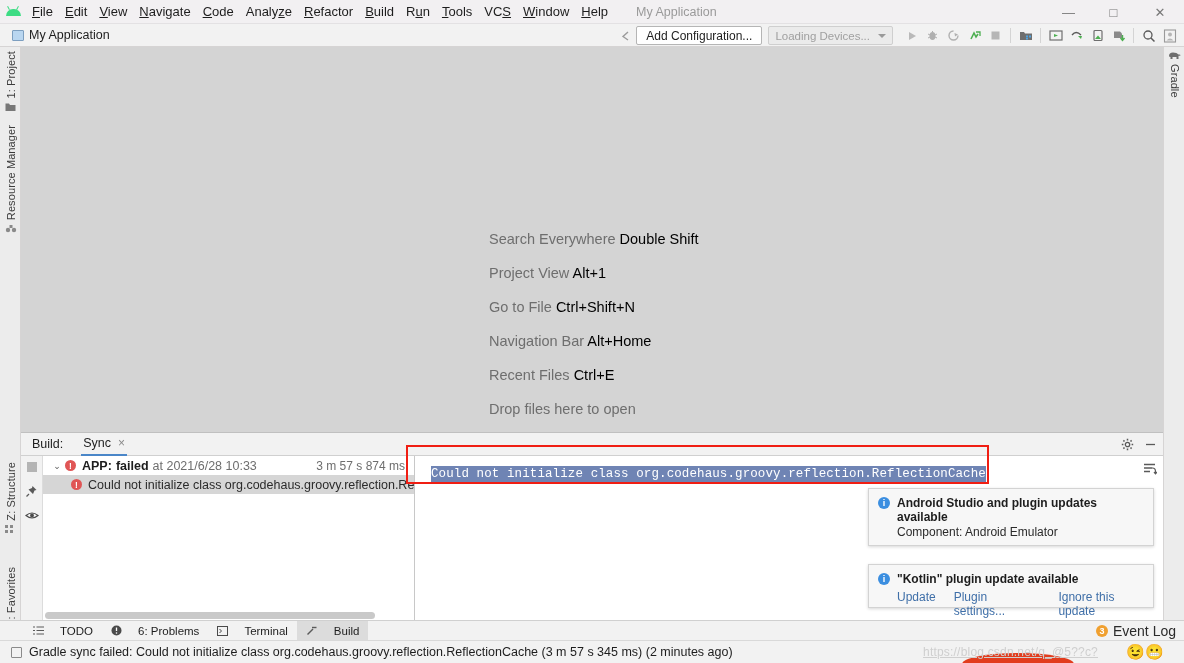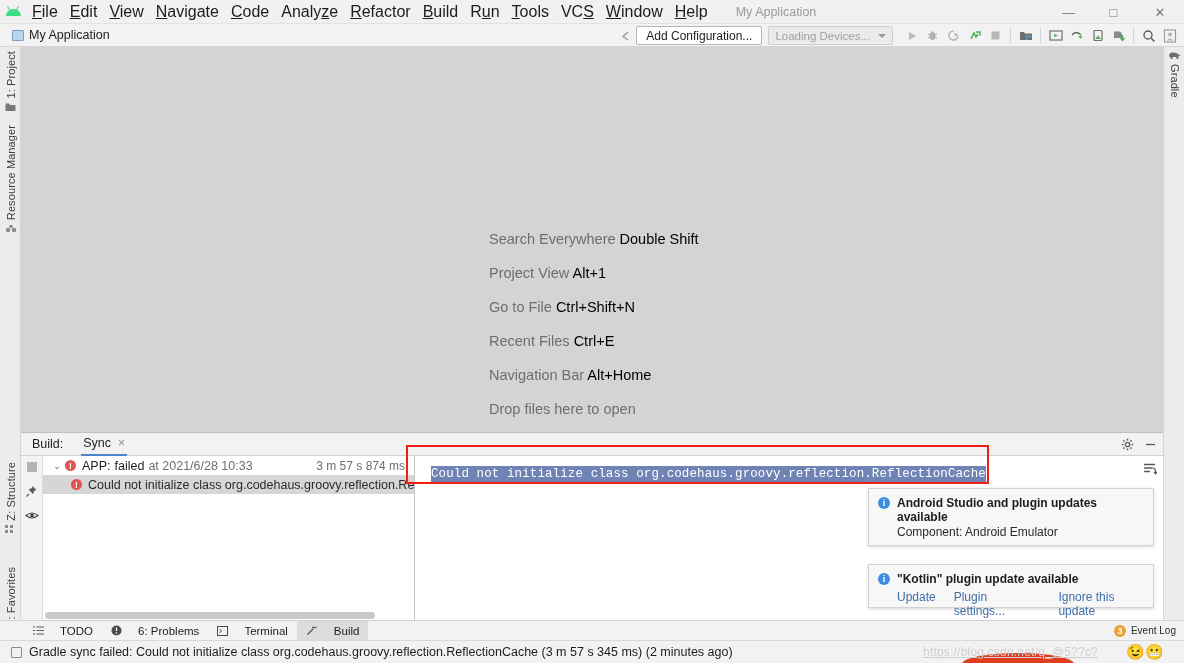--- a/index.html
+++ b/index.html
@@ -24,21 +24,21 @@
   .droid .body {
     position: absolute; left: 0; bottom: 0; width: 15px; height: 7.5px;
     background: #3ddc84; border-radius: 7.5px 7.5px 0 0;
   }
   .droid .ant1, .droid .ant2 {
     position: absolute; width: 1.3px; height: 4px; background: #3ddc84; top: -1px;
   }
   .droid .ant1 { left: 2.5px; transform: rotate(-28deg); }
   .droid .ant2 { right: 2.5px; transform: rotate(28deg); }
   .menu-item {
-    padding: 3px 6px 3px 6px; font-size: 16px; color: #1d1d1d;
+    padding: 3px 6px 3px 6px; font-size: 13px; color: #1d1d1d;
     cursor: default; white-space: nowrap;
   }
   .menu-item .u { text-decoration: underline; }
   .window-proj-title {
     margin-left: 22px; color: #9a9a9a; font-size: 12.5px;
   }
   .winctl { position: absolute; right: 0; top: 0; height: 24px; display: flex; }
   .winctl div {
     width: 45px; height: 24px; display: flex; align-items: center; justify-content: center;
     color: #787878; font-size: 13px;
@@ -139,21 +139,21 @@
     border-right: 1px solid #c8c8c8;
   }
   .tree-row { height: 19px; display: flex; align-items: center; font-size: 12.5px; white-space: nowrap; }
   .tree-row.sel { background: #d6d6d6; }
   .chev { width: 16px; text-align: center; color: #5c5c5c; font-size: 9px; }
   .err-ico {
     width: 11px; height: 11px; border-radius: 50%; background: #e05555;
     color: #fff; font-size: 8.5px; font-weight: bold; display: flex;
     align-items: center; justify-content: center; margin-right: 6px; flex: 0 0 auto;
   }
-  .t-bold { font-weight: normal; color: #1d1d1d; }
+  .t-bold { font-weight: bold; color: #1d1d1d; }
   .t-dim { color: #6e6e6e; margin-left: 4px; }
   .t-time { position: absolute; right: 9px; color: #6e6e6e; font-size: 12px; }
   .hscroll {
     position: absolute; left: 2px; bottom: 2px; width: 330px; height: 7px;
     background: #c9c9c9; border-radius: 4px;
   }
   .bw-detail { flex: 1; background: #ffffff; position: relative; }
   .detail-text {
     position: absolute; left: 16px; top: 10px;
     font-family: "Liberation Mono", monospace; font-size: 12.5px;
@@ -417,26 +417,26 @@
       </div>
       <div class="wrow">
         <span>Project View</span>
         <span class="key">Alt+1</span>
       </div>
       <div class="wrow">
         <span>Go to File</span>
         <span class="key">Ctrl+Shift+N</span>
       </div>
       <div class="wrow">
+        <span>Navigation Bar</span>
+        <span class="key">Alt+Home</span>
+      </div>
+      <div class="wrow">
         <span>Recent Files</span>
         <span class="key">Ctrl+E</span>
-      </div>
-      <div class="wrow">
-        <span>Navigation Bar</span>
-        <span class="key">Alt+Home</span>
       </div>
       <div class="wrow">Drop files here to open</div>
     </div>
   </div>
 
   <div class="build-win">
     <div class="bw-header">
       <span class="bw-title">Build:</span>
       <div class="bw-tab">
         <span>Sync</span>
@@ -566,21 +566,21 @@
         <svg width="12" height="11" viewBox="0 0 12 11">
           <path d="M1.5 9.5 L7 4" stroke="#5a5a5a" stroke-width="1.4"></path>
           <path d="M6 2.5 L10.5 2.5" stroke="#5a5a5a" stroke-width="1.4"></path>
         </svg>
       </span>
       <span>Build</span>
     </div>
 
     <div class="bt-right">
       <span class="badge-num">3</span>
-      <span style="font-size:10px;">Event Log</span>
+      <span style="font-size:14px;">Event Log</span>
     </div>
   </div>
 
   <div class="statusbar">
     <span class="sb-ico"></span>
     <span class="sb-text">Gradle sync failed: Could not initialize class org.codehaus.groovy.reflection.ReflectionCache (3 m 57 s 345 ms) (2 minutes ago)</span>
   </div>
 
   <div class="red-oval"></div>
   <div class="watermark">https://blog.csdn.net/q_@5??c?</div>

